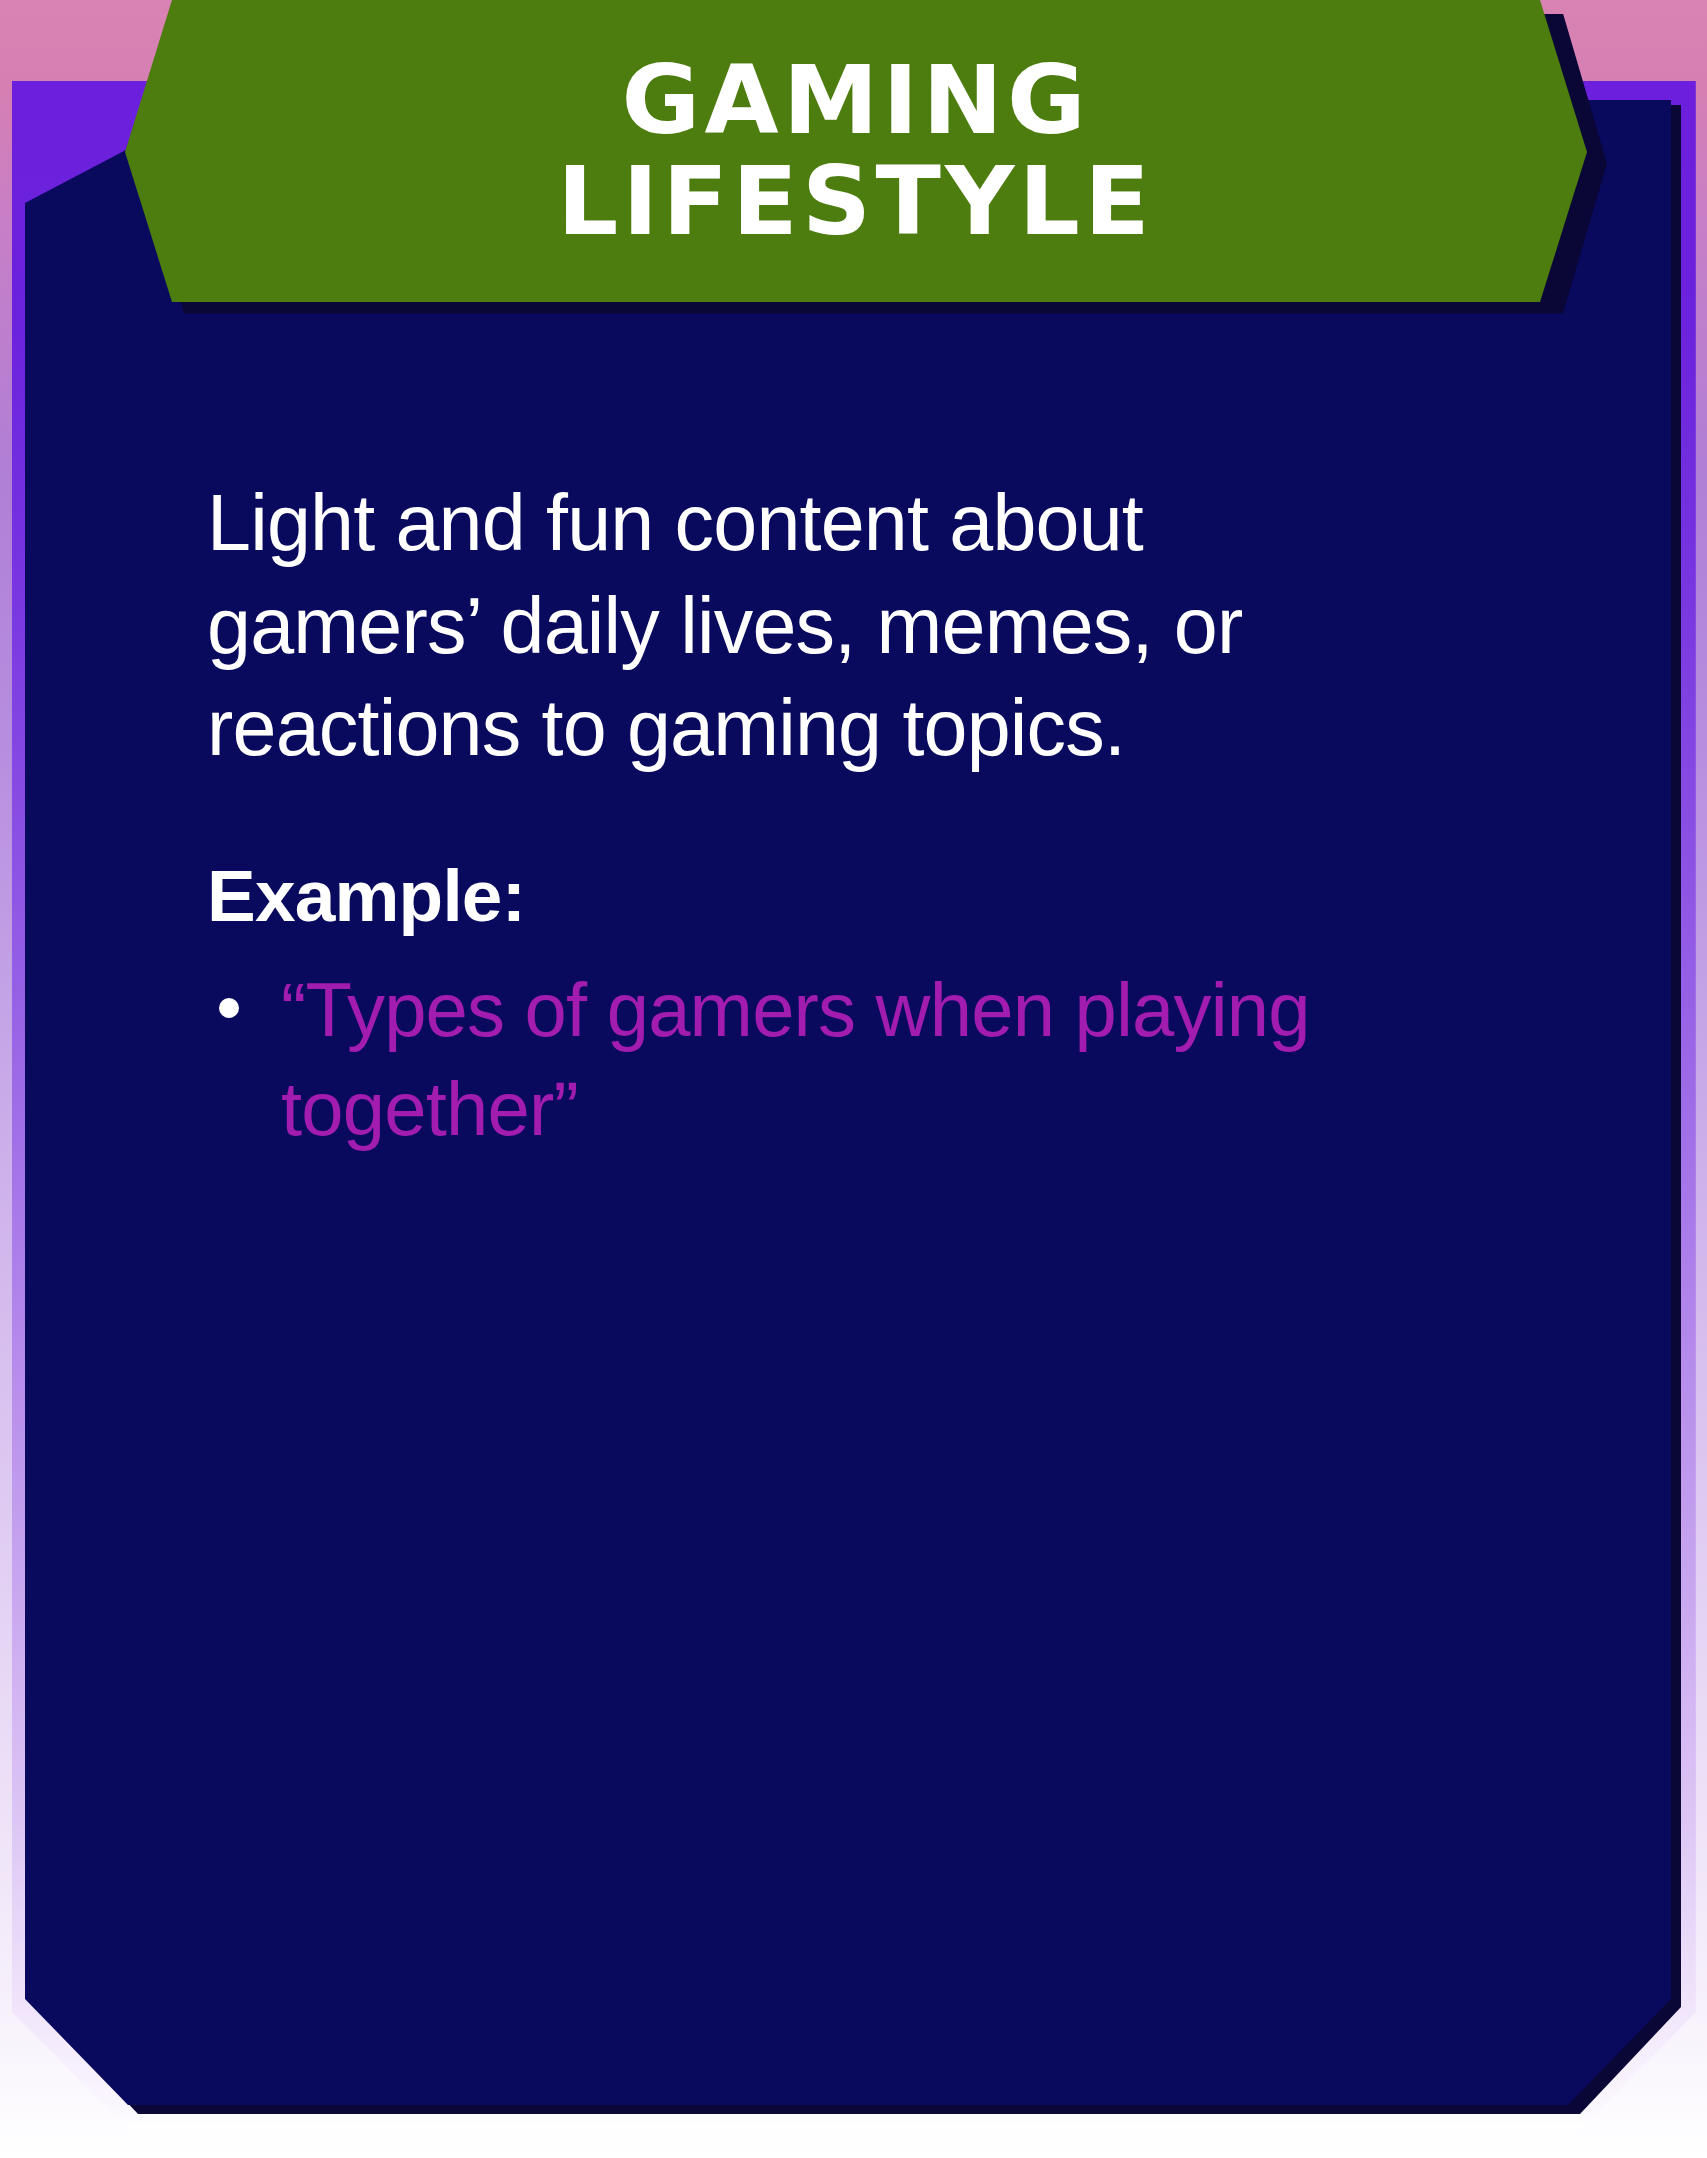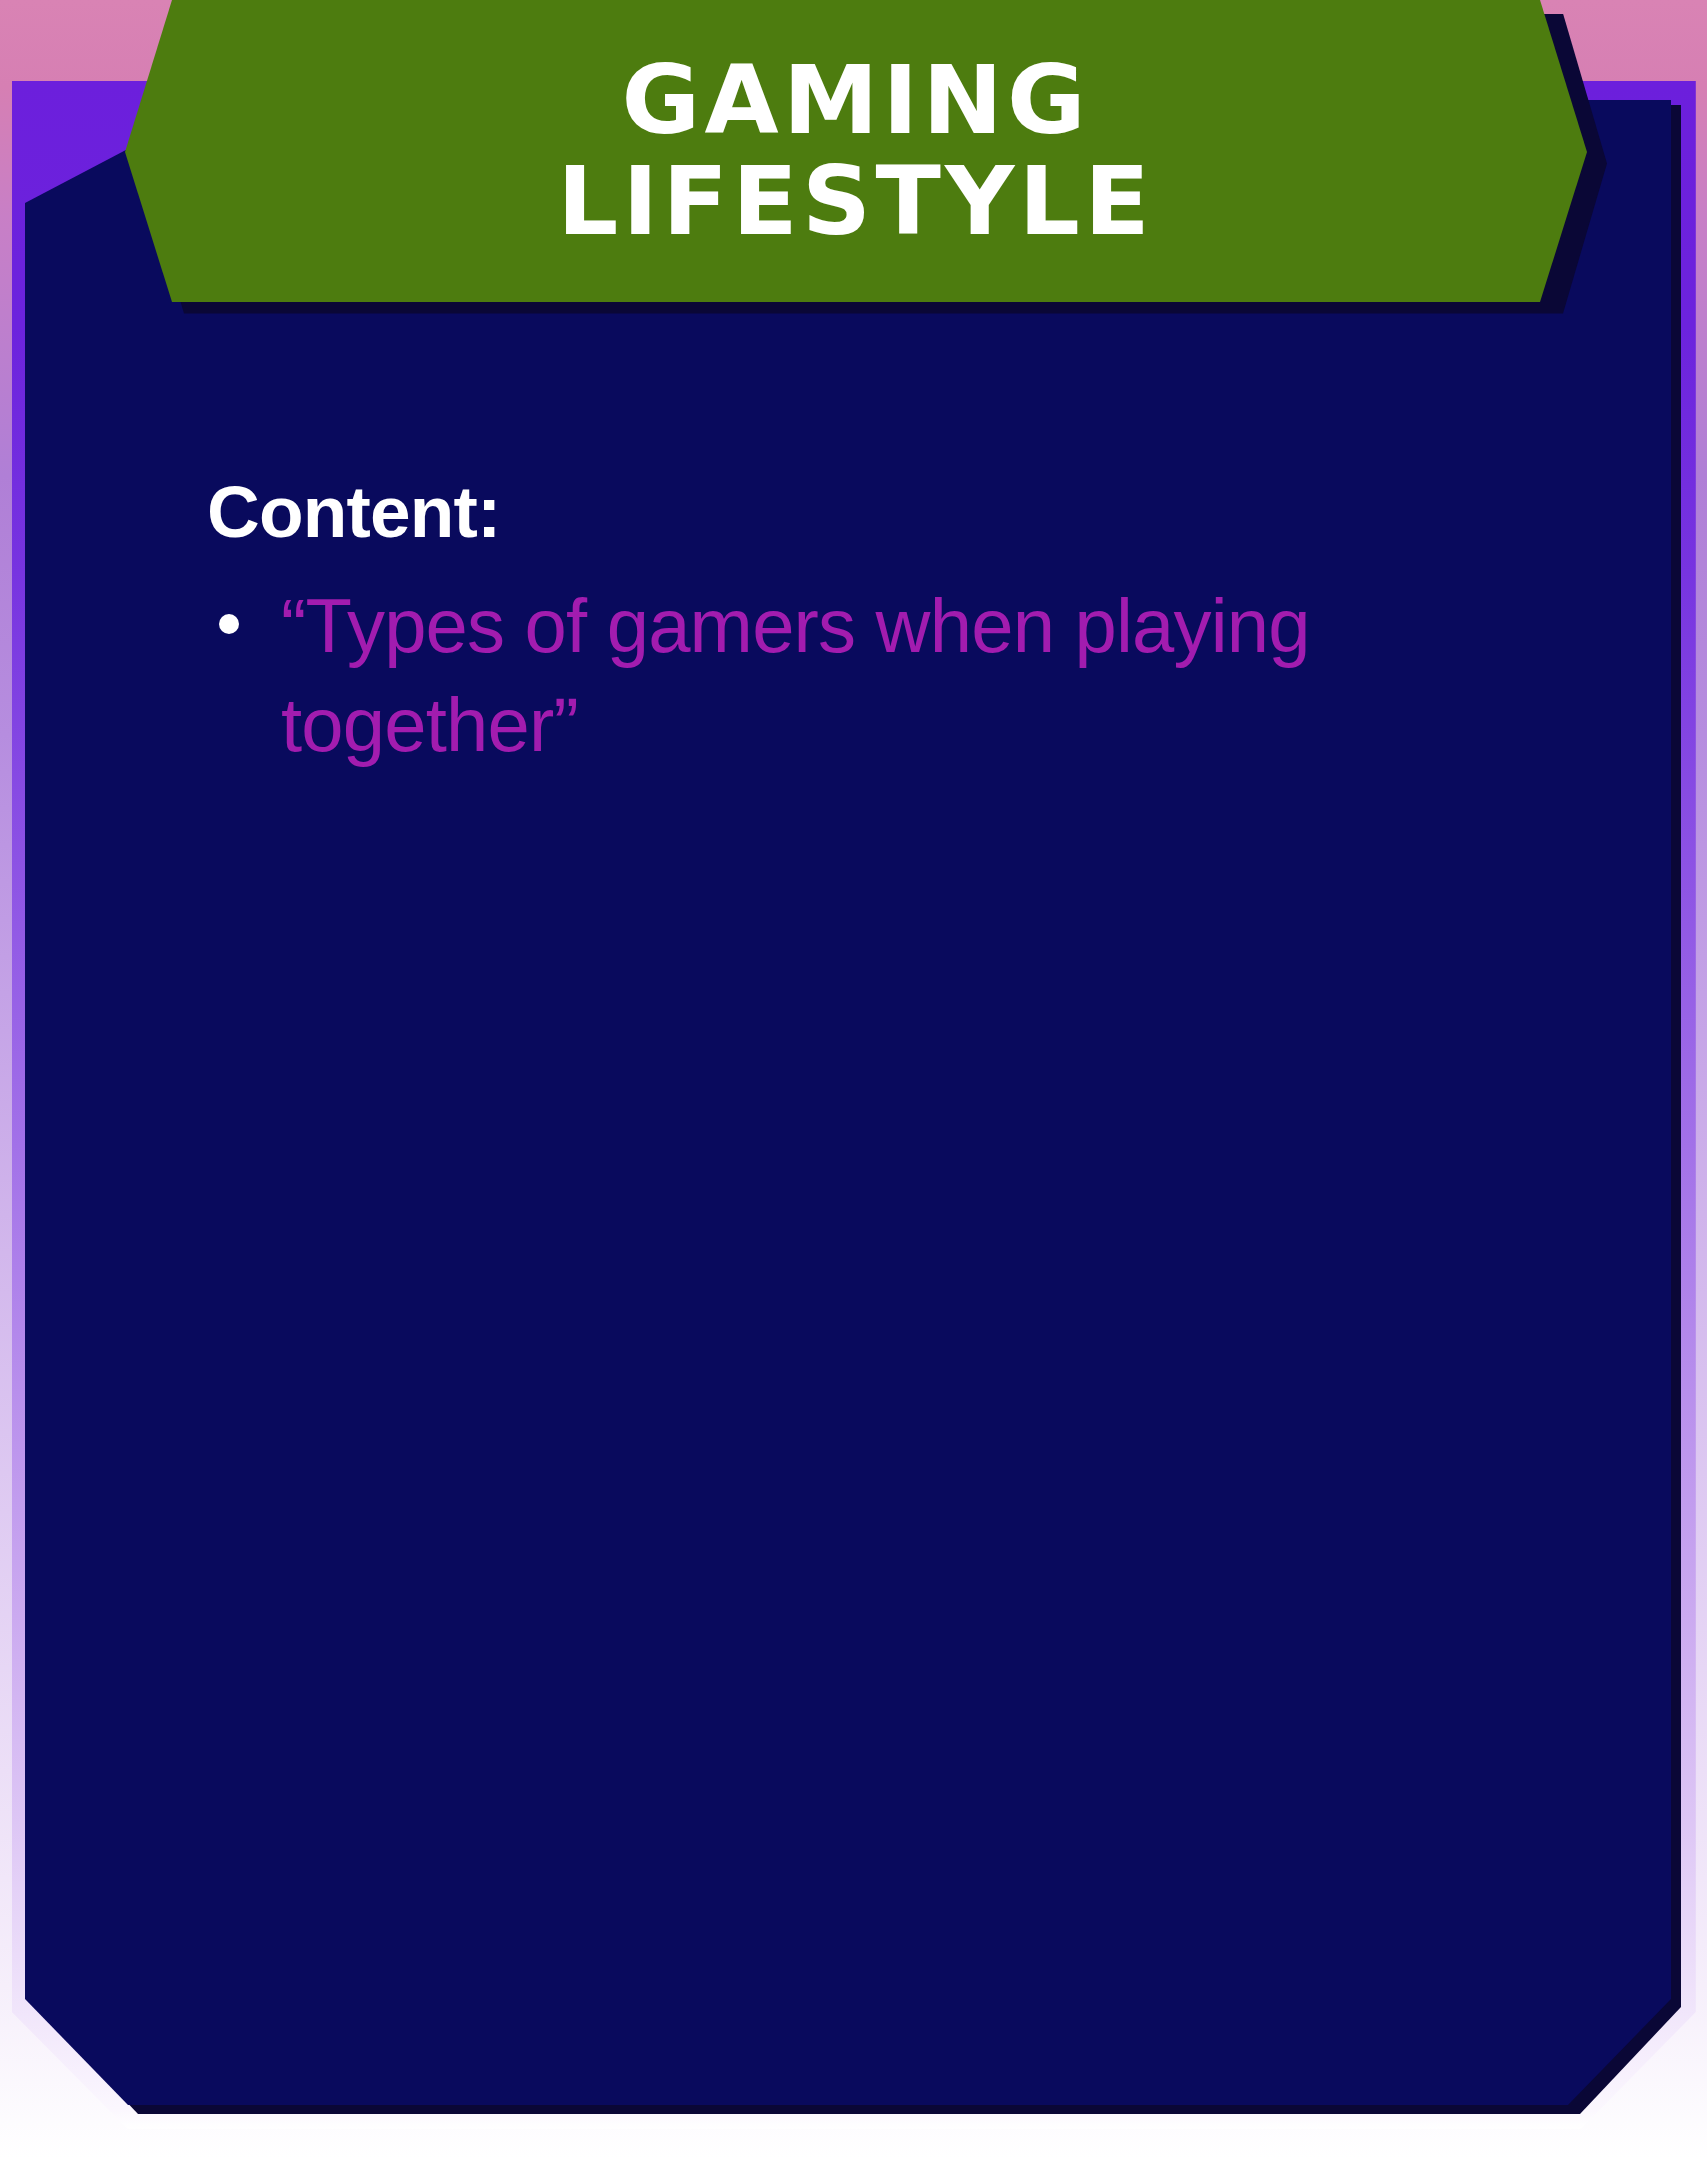--- a/index.html
+++ b/index.html
@@ -246,22 +246,23 @@
   <div class="banner-shadow"></div>
 
   <div class="banner">
     <div class="banner-line l1">GAMING</div>
     <div class="banner-line l2">LIFESTYLE</div>
   </div>
 
   <div class="content">
 
 
-
-    <div class="example-label">Content:</div>
+    <p class="body-text">Light and fun content about gamers’ daily lives, memes, or reactions to gaming topics.</p>
+
+    <div class="example-label">Example:</div>
 
     <ul class="bullets">
       <li class="bullet">“Types of gamers when playing together”</li>
     </ul>
 
   </div>
 
 </div>
 
 

